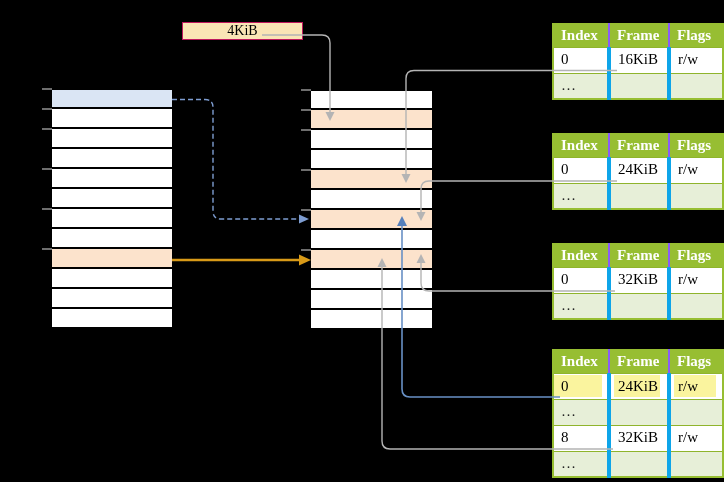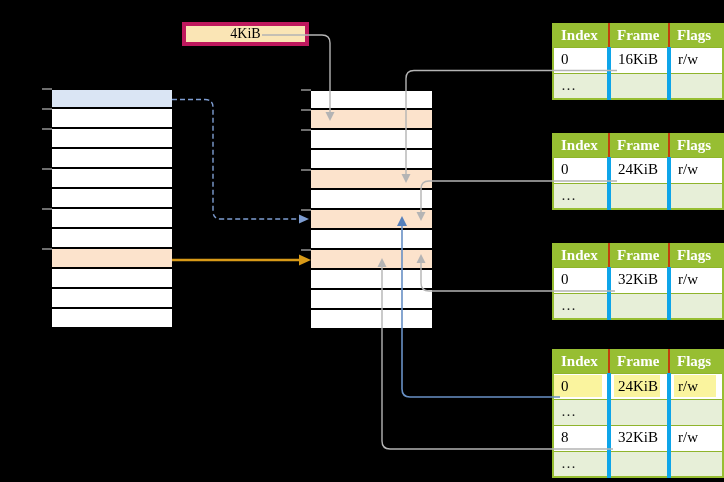--- a/index.html
+++ b/index.html
@@ -8,30 +8,30 @@
 
   
   .mem{position:absolute;z-index:1;}
   #leftcol{left:52px;top:89px;width:120px;}
   #midcol{left:311px;top:90px;width:121px;}
   .mrow{height:20px;box-sizing:border-box;border-bottom:2px solid #000;background:#fff;}
   .mrow:first-child{border-top:1px solid #000;}
 
   
   .kib{position:absolute;left:182px;top:22px;width:119px;height:16px;z-index:2;
-       background:#FAE5B5;border:4px solid #be185d;text-align:center;
+       background:#FAE5B5;border:1px solid #be185d;text-align:center;
        font-size:14px;line-height:16px;color:#000;}
 
   
   .pt{position:absolute;left:552px;width:170px;z-index:2;border-collapse:collapse;
       background:#ffffff;border:2px solid #97BE32;font-size:15px;color:#000;
       table-layout:fixed;}
   .pt th{background:#97BE32;color:#fff;font-weight:bold;text-align:left;
          height:23px;box-sizing:border-box;padding:0 4px 1px 7px;
-         border-left:2px solid #c2410c;font-size:15px;}
+         border-left:2px solid #8b5cf6;font-size:15px;}
   .pt th:first-child{border-left:none;}
   .pt td{height:26px;box-sizing:border-box;padding:0 4px 1px 7px;
          border-left:4px solid #0ea5e9;border-top:1px solid #8FB42C;
          vertical-align:middle;}
   .pt td:first-child{border-left:none;}
   .pt tr.el td{background:#E7EFD8;color:#222;}
   .hl{display:inline-block;background:#FAF49E;box-sizing:border-box;
       padding-left:0;height:22px;line-height:22px;}
   .hl-i{width:48px;margin-left:-7px;padding-left:7px;}
   .hl-f{width:46px;margin-left:-4px;padding-left:4px;}

